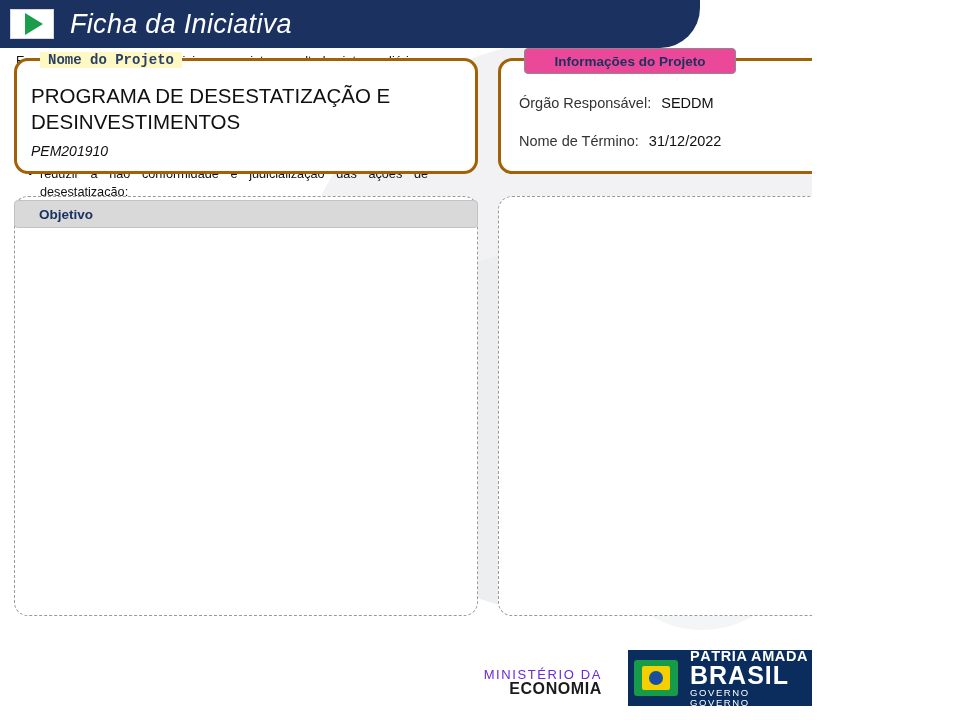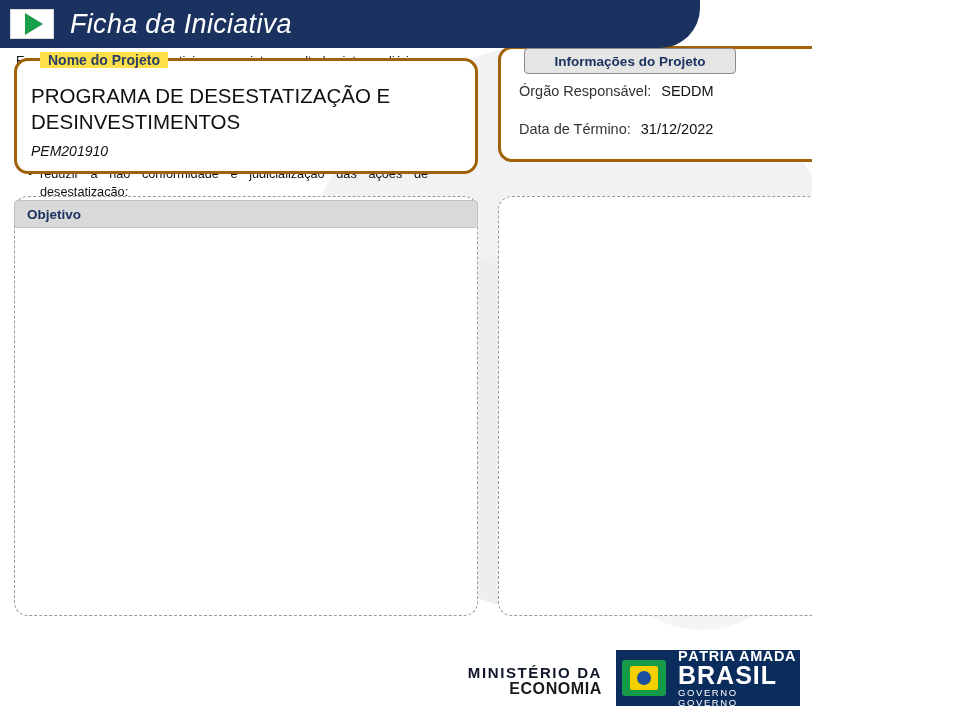--- a/index.html
+++ b/index.html
@@ -68,50 +68,51 @@
     border: 3px solid #a16207;
     border-radius: 14px;
     z-index: 2;
   }
 
   
   .box-nome { left: 14px; top: 58px; width: 464px; height: 116px; }
   .legend-nome {
     position: absolute;
     left: 40px; top: 52px;
-    background: #fde047;
+    background: #fef9c3;
     padding: 0 8px;
     font-size: 14px;
     font-weight: bold;
     color: #2a3f63;
     z-index: 4;
+    font-family: Liberation Mono, monospace;
   }
   .proj-title {
     position: absolute;
     left: 14px; top: 22px;
     width: 430px;
     font-size: 20.5px;
     color: #101010;
     line-height: 1.28;
   }
   .proj-code {
     position: absolute;
     left: 14px; top: 82px;
     font-size: 14px;
     color: #101010;
     font-style: italic;
   }
 
   
-  .box-info { left: 498px; top: 46px; width: 446px; height: 116px; padding-left: 12px; }
+  .box-info { left: 498px; top: 58px; width: 446px; height: 116px; padding-left: 12px; }
   .legend-info {
     position: absolute;
     left: 524px; top: 48px;
     width: 212px; height: 26px;
-    background: #e5e5e5;
+    background: #ec4899;
     border: 1px solid #8b8b8b;
     border-radius: 4px;
     font-size: 13.5px;
     font-weight: bold;
     color: #1b3260;
     display: flex; align-items: center; justify-content: center;
     z-index: 4;
   }
   .info-line {
     position: absolute;
@@ -125,21 +126,21 @@
   .info-line.l2 { top: 72px; }
 
   
   .sec-head {
     position: absolute;
     background: #d9d9d9;
     border: 1px solid #c2c2c2;
     border-radius: 4px;
     height: 28px;
     display: flex; align-items: center;
-    padding-left: 12px;
+    padding-left: 24px;
     font-size: 13.5px;
     font-weight: bold;
     color: #1b3260;
     z-index: 3;
   }
   .sec-objetivo { left: 14px; top: 200px; width: 464px; }
   .sec-result  { left: 498px; top: 200px; width: 436px; }
 
   
   .panel {
@@ -202,34 +203,34 @@
 
   
   .footer-min {
     position: absolute;
     right: 210px; bottom: 22px;
     text-align: right;
     z-index: 4;
     line-height: 1.05;
   }
   .footer-min .m1 {
-    font-size: 15px;
-    color: #0f172a;
+    font-size: 13px;
+    color: #6d28d9;
     letter-spacing: 1.6px;
-    font-weight: bold;
+    font-weight: normal;
   }
   .footer-min .m2 {
     font-size: 16px;
     color: #1b1b1b;
     letter-spacing: 0.6px;
     font-weight: bold;
   }
   .brasil-logo {
     position: absolute;
-    right: 12px; bottom: 14px;
+    right: 0; bottom: 14px;
     width: 184px; height: 56px;
     background: #0b2d5e;
     display: flex;
     align-items: center;
     z-index: 4;
     overflow: hidden;
   }
   .brasil-logo .flagbox {
     width: 56px; height: 56px;
     background: #0b2d5e;
@@ -285,21 +286,21 @@
     <div class="proj-code">PEM201910</div>
   </div>
   <div class="legend-nome">Nome do Projeto</div>
 
   <div class="card box-info">
     <div class="info-line l1">
       <span class="lbl">Órgão Responsável:</span>
       <span class="val">SEDDM</span>
     </div>
     <div class="info-line l2">
-      <span class="lbl">Data de Término:</span>
+      <span class="lbl">Nome de Término:</span>
       <span class="val">31/12/2022</span>
     </div>
   </div>
   <div class="legend-info">Informações do Projeto</div>
 
   <div class="panel panel-objetivo"></div>
   <div class="sec-head sec-objetivo">Objetivo</div>
   <div class="obj-text">Intensificar a desestatização e o desinvestimento do Estado brasileiro para reduzir e reordenar a participação do Estado na economia.</div>
 
   <div class="panel panel-result"></div>

